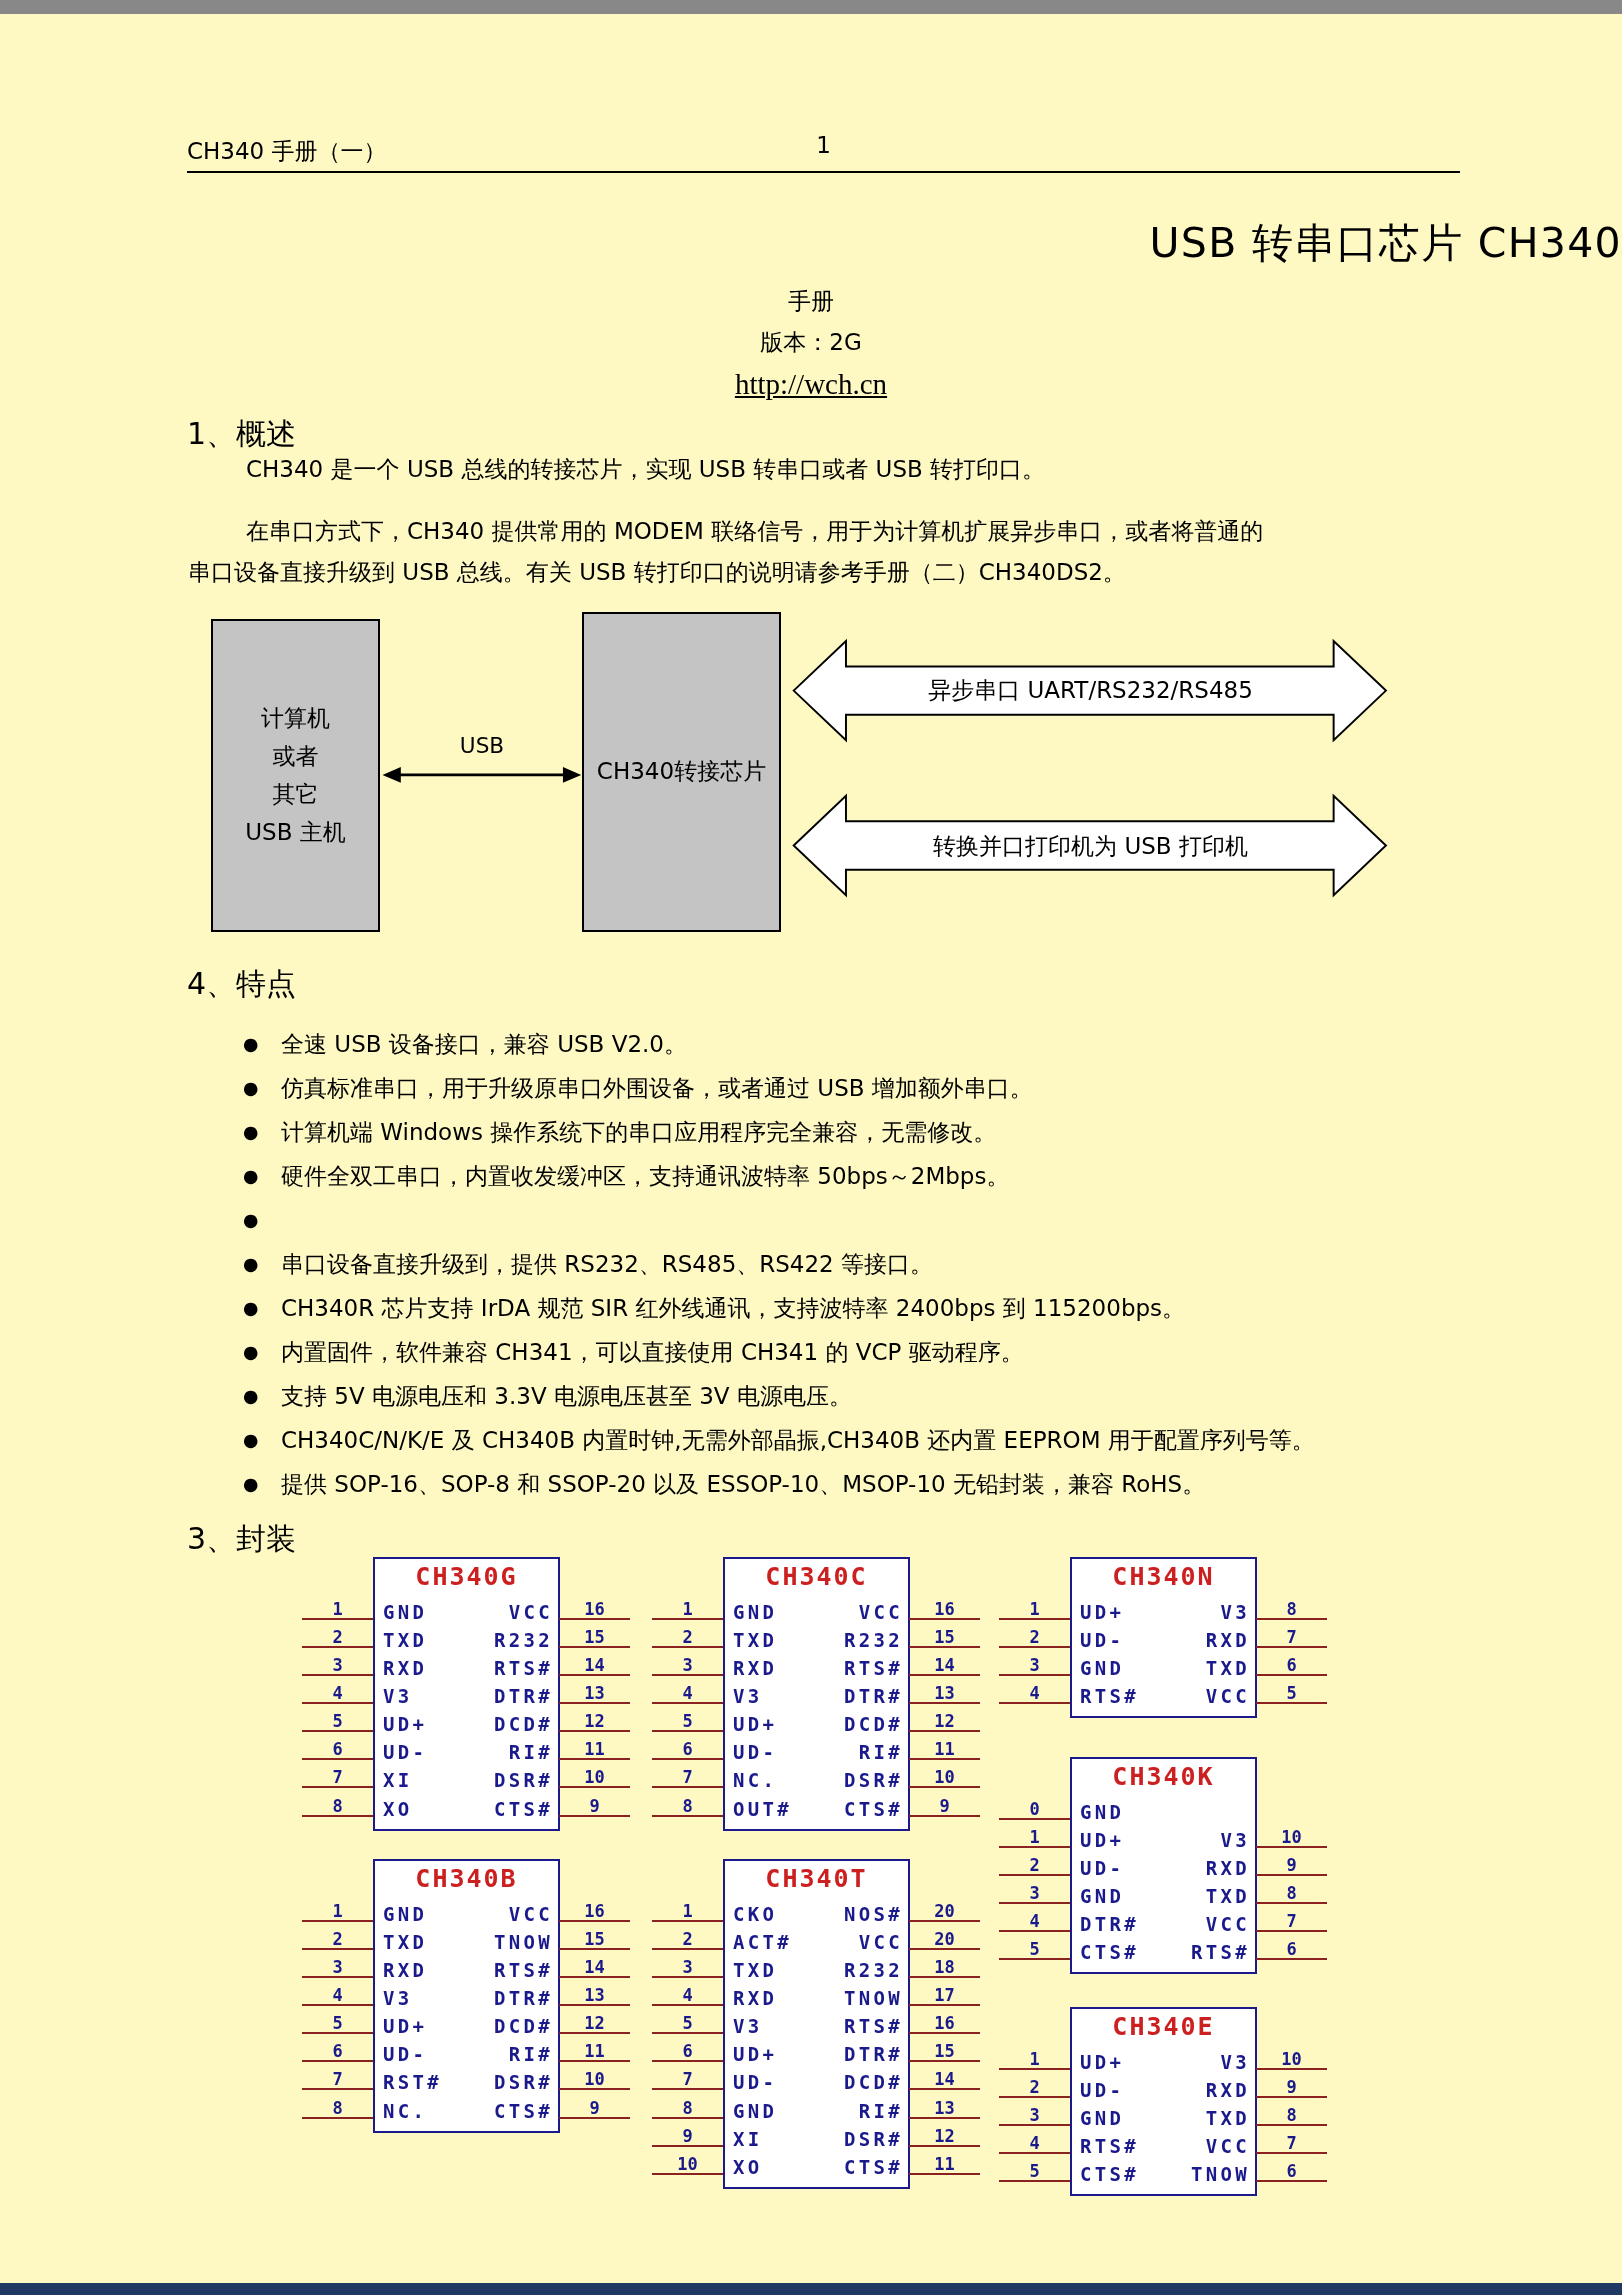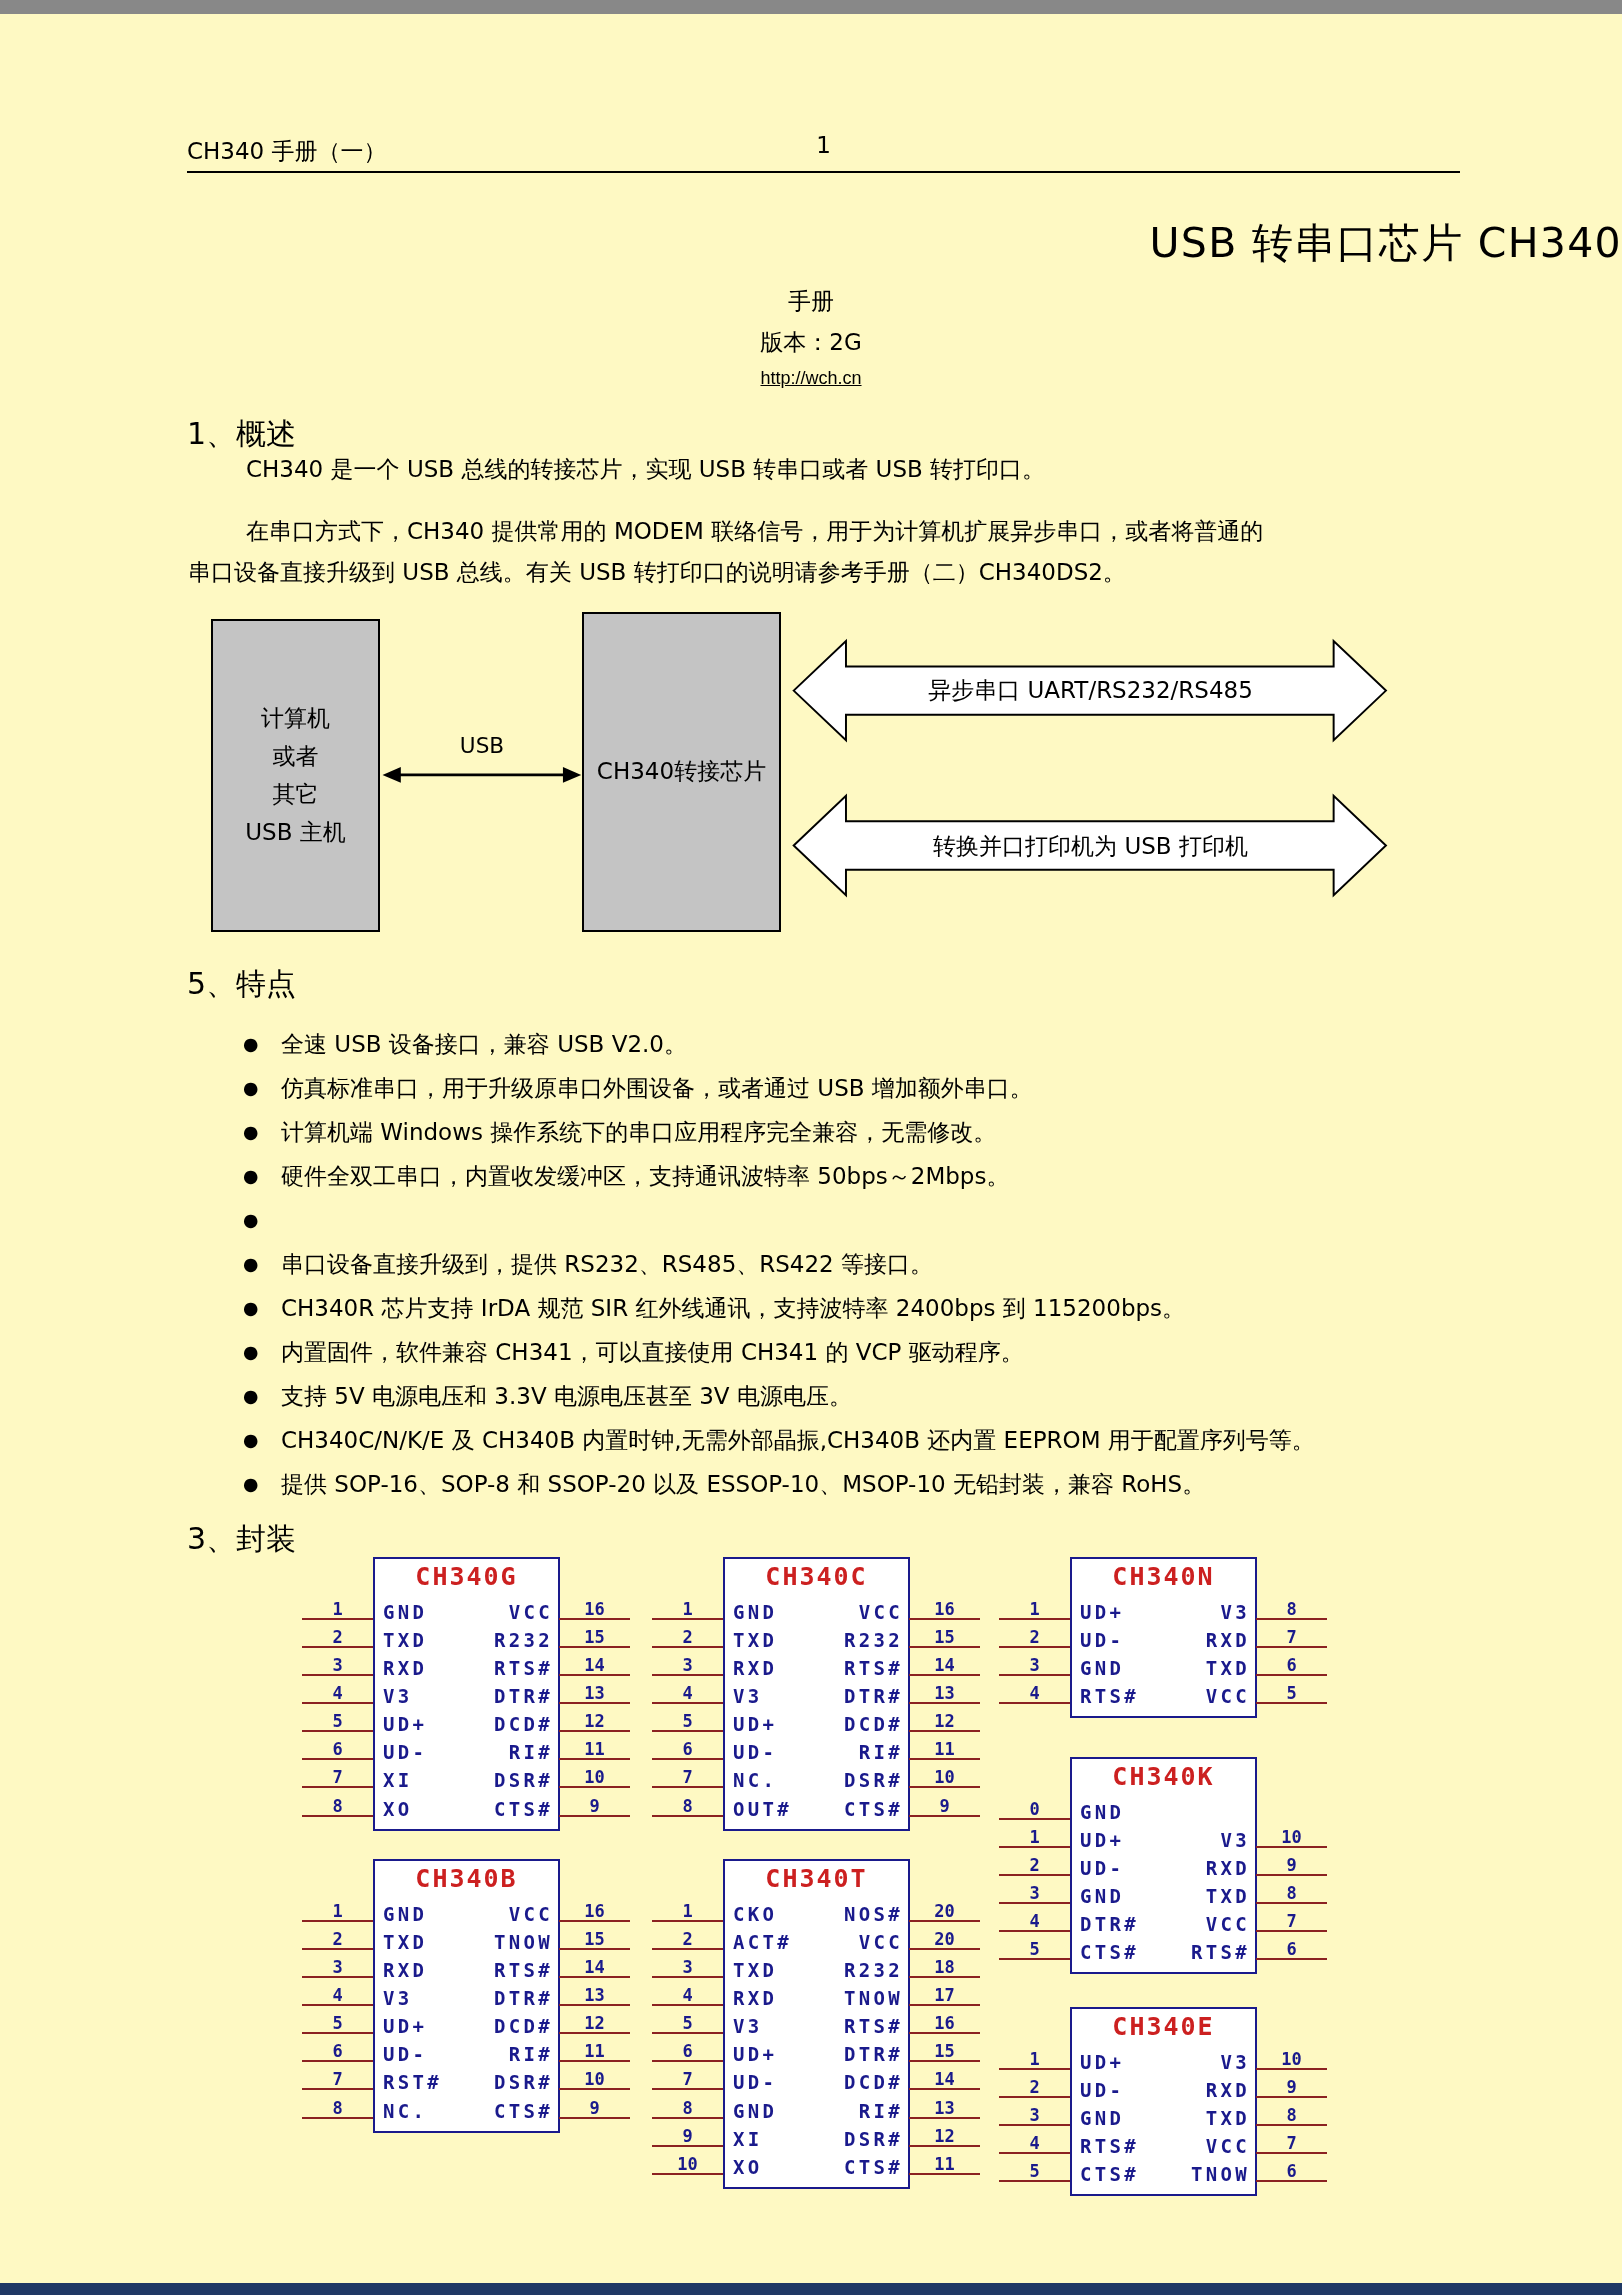--- a/index.html
+++ b/index.html
@@ -10,22 +10,22 @@
 
   
   .header-left{left:187px;top:122px;font-size:23px}
   .page-number{left:187px;top:118px;width:1273px;text-align:center;font-size:23px}
   .header-rule{left:187px;top:157px;width:1273px;height:2px;background:#000}
 
   
   .doc-title{left:0;top:202px;width:1622px;text-align:right;font-size:41px;letter-spacing:1.3px}
   .subtitle{left:0;top:272px;width:1622px;text-align:center;font-size:23px}
   .version{left:0;top:313px;width:1622px;text-align:center;font-size:23px}
-  .weblink{left:0;top:354px;width:1622px;text-align:center;font-size:18px;
-           text-decoration:underline;color:#000;display:block;font-family:Liberation Sans, sans-serif}
+  .weblink{left:0;top:354px;width:1622px;text-align:center;font-size:29px;
+           text-decoration:underline;color:#000;display:block;font-family:Liberation Serif, serif}
 
   .h1{font-size:30px}
   .sec1{left:187px;top:400px}
   .sec2{left:187px;top:950px}
   .sec3{left:187px;top:1505px}
 
   .pline{font-size:23px;white-space:nowrap}
   .p0{left:246px;top:440px}
   .p1{left:246px;top:502px}
   .p2{left:188px;top:543px}
@@ -115,21 +115,21 @@
 
     <div class="chipbig-box">
       <span>CH340</span>
       <span>转接芯片</span>
     </div>
 
     <div class="arrow-label al1">异步串口 UART/RS232/RS485</div>
     <div class="arrow-label al2">转换并口打印机为 USB 打印机</div>
   </div>
 
-  <div class="abs h1 sec2">5、特点</div>
+  <div class="abs h1 sec2">4、特点</div>
   <div class="abs bullets" id="bullets">
       <div class="bullet-row"><span class="dot">●</span><span>全速 USB 设备接口，兼容 USB V2.0。</span></div>
       <div class="bullet-row"><span class="dot">●</span><span>仿真标准串口，用于升级原串口外围设备，或者通过 USB 增加额外串口。</span></div>
       <div class="bullet-row"><span class="dot">●</span><span>计算机端 Windows 操作系统下的串口应用程序完全兼容，无需修改。</span></div>
       <div class="bullet-row"><span class="dot">●</span><span>硬件全双工串口，内置收发缓冲区，支持通讯波特率 50bps～2Mbps。</span></div>
       <div class="bullet-row"><span class="dot">●</span></div>
       <div class="bullet-row"><span class="dot">●</span><span>串口设备直接升级到，提供 RS232、RS485、RS422 等接口。</span></div>
       <div class="bullet-row"><span class="dot">●</span><span>CH340R 芯片支持 IrDA 规范 SIR 红外线通讯，支持波特率 2400bps 到 115200bps。</span></div>
       <div class="bullet-row"><span class="dot">●</span><span>内置固件，软件兼容 CH341，可以直接使用 CH341 的 VCP 驱动程序。</span></div>
       <div class="bullet-row"><span class="dot">●</span><span>支持 5V 电源电压和 3.3V 电源电压甚至 3V 电源电压。</span></div>

